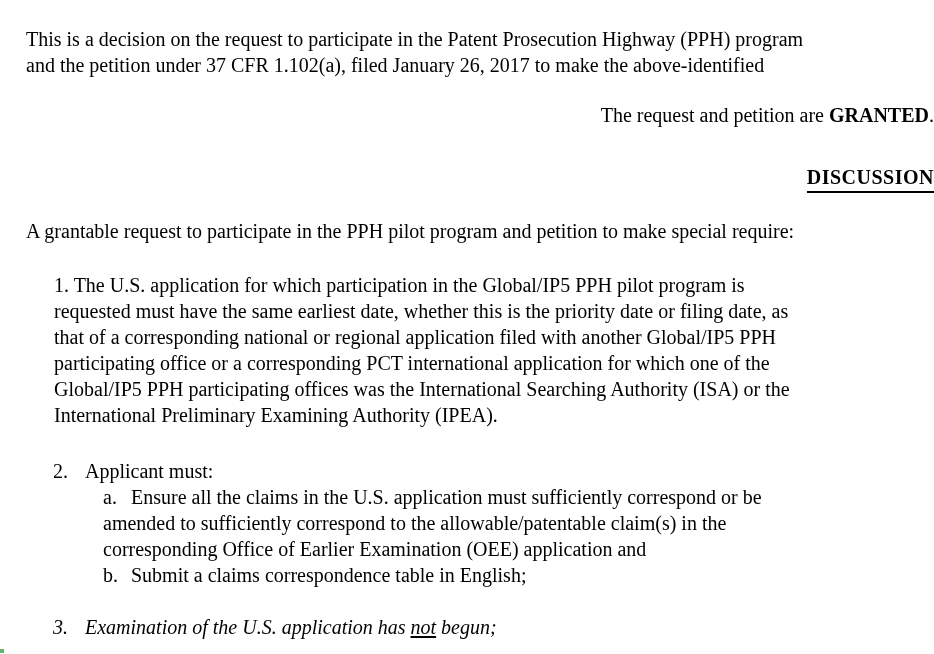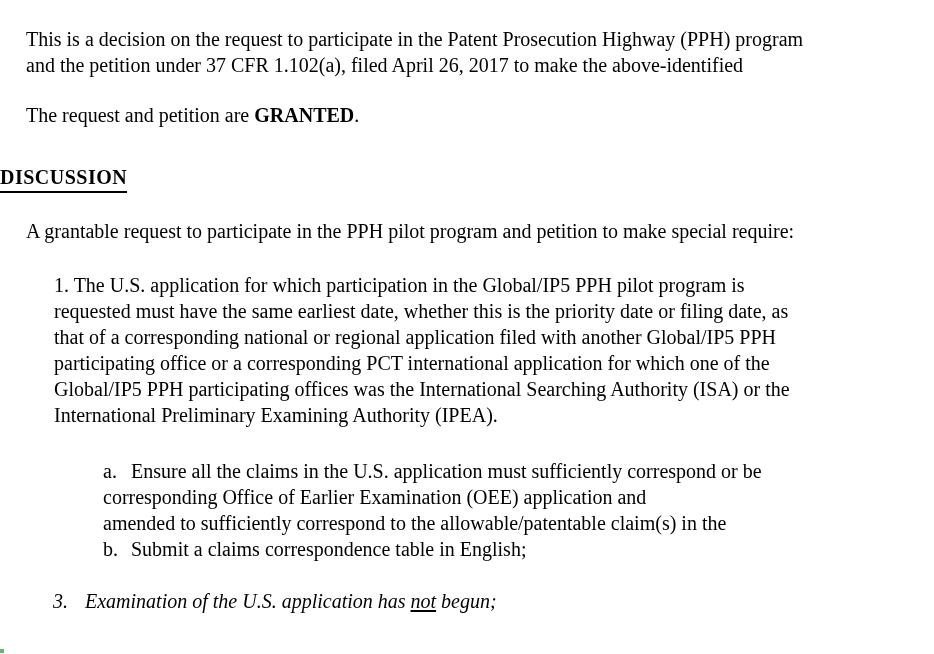--- a/index.html
+++ b/index.html
@@ -19,27 +19,27 @@
   .doc {
     padding: 26px 0 0 26px;
     font-size: 20px;
     line-height: 26px;
   }
   .line {
     white-space: nowrap;
     height: 26px;
   }
   .para { margin: 0; }
-  .grant-line { margin-top: 24px; }
+  .grant-line { margin-top: 24px; text-align: right; }
   .bold { font-weight: bold; }
   .heading-row {
     margin-top: 36px;
     margin-left: -26px;
     width: 934px;
-    text-align: left;
+    text-align: right;
     height: 30px;
   }
   .heading {
     display: inline-block;
     font-weight: bold;
     border-bottom: 2px solid #000000;
     padding-bottom: 1px;
     letter-spacing: 0.5px;
   }
   .req-intro { margin-top: 24px; }
@@ -64,21 +64,21 @@
     height: 4px;
   }
 </style>
 </head>
 <body style="background: rgb(255, 255, 255); color: rgb(0, 0, 0);">
 
 <div class="doc">
 
   <div class="para">
     <div class="line">This is a decision on the request to participate in the Patent Prosecution Highway (PPH) program</div>
-    <div class="line">and the petition under 37 CFR 1.102(a), filed April 26, 2017 to make the above-identified</div>
+    <div class="line">and the petition under 37 CFR 1.102(a), filed January 26, 2017 to make the above-identified</div>
   </div>
 
   <div class="line grant-line">
     <span>The request and petition are </span><span class="bold">GRANTED</span><span>.</span>
   </div>
 
   <div class="heading-row">
     <span class="heading">DISCUSSION</span>
   </div>
 
@@ -87,26 +87,29 @@
   <div class="item1">
     <div class="line">1. The U.S. application for which participation in the Global/IP5 PPH pilot program is</div>
     <div class="line">requested must have the same earliest date, whether this is the priority date or filing date, as</div>
     <div class="line">that of a corresponding national or regional application filed with another Global/IP5 PPH</div>
     <div class="line">participating office or a corresponding PCT international application for which one of the</div>
     <div class="line">Global/IP5 PPH participating offices was the International Searching Authority (ISA) or the</div>
     <div class="line">International Preliminary Examining Authority (IPEA).</div>
   </div>
 
   <div class="item2">
+    <div class="line">
+      <span class="marker-wide">2.</span><span>Applicant must:</span>
+    </div>
     <div class="subitems">
       <div class="line">
         <span class="marker-narrow">a.</span><span>Ensure all the claims in the U.S. application must sufficiently correspond or be</span>
       </div>
+      <div class="line">amended to sufficiently correspond to the allowable/patentable claim(s) in the</div>
       <div class="line">corresponding Office of Earlier Examination (OEE) application and</div>
-      <div class="line">amended to sufficiently correspond to the allowable/patentable claim(s) in the</div>
       <div class="line">
         <span class="marker-narrow">b.</span><span>Submit a claims correspondence table in English;</span>
       </div>
     </div>
   </div>
 
   <div class="item3">
     <div class="line">
       <span class="marker-wide">3.</span><span>Examination of the U.S. application has </span><span class="uline">not</span><span> begun;</span>
     </div>

